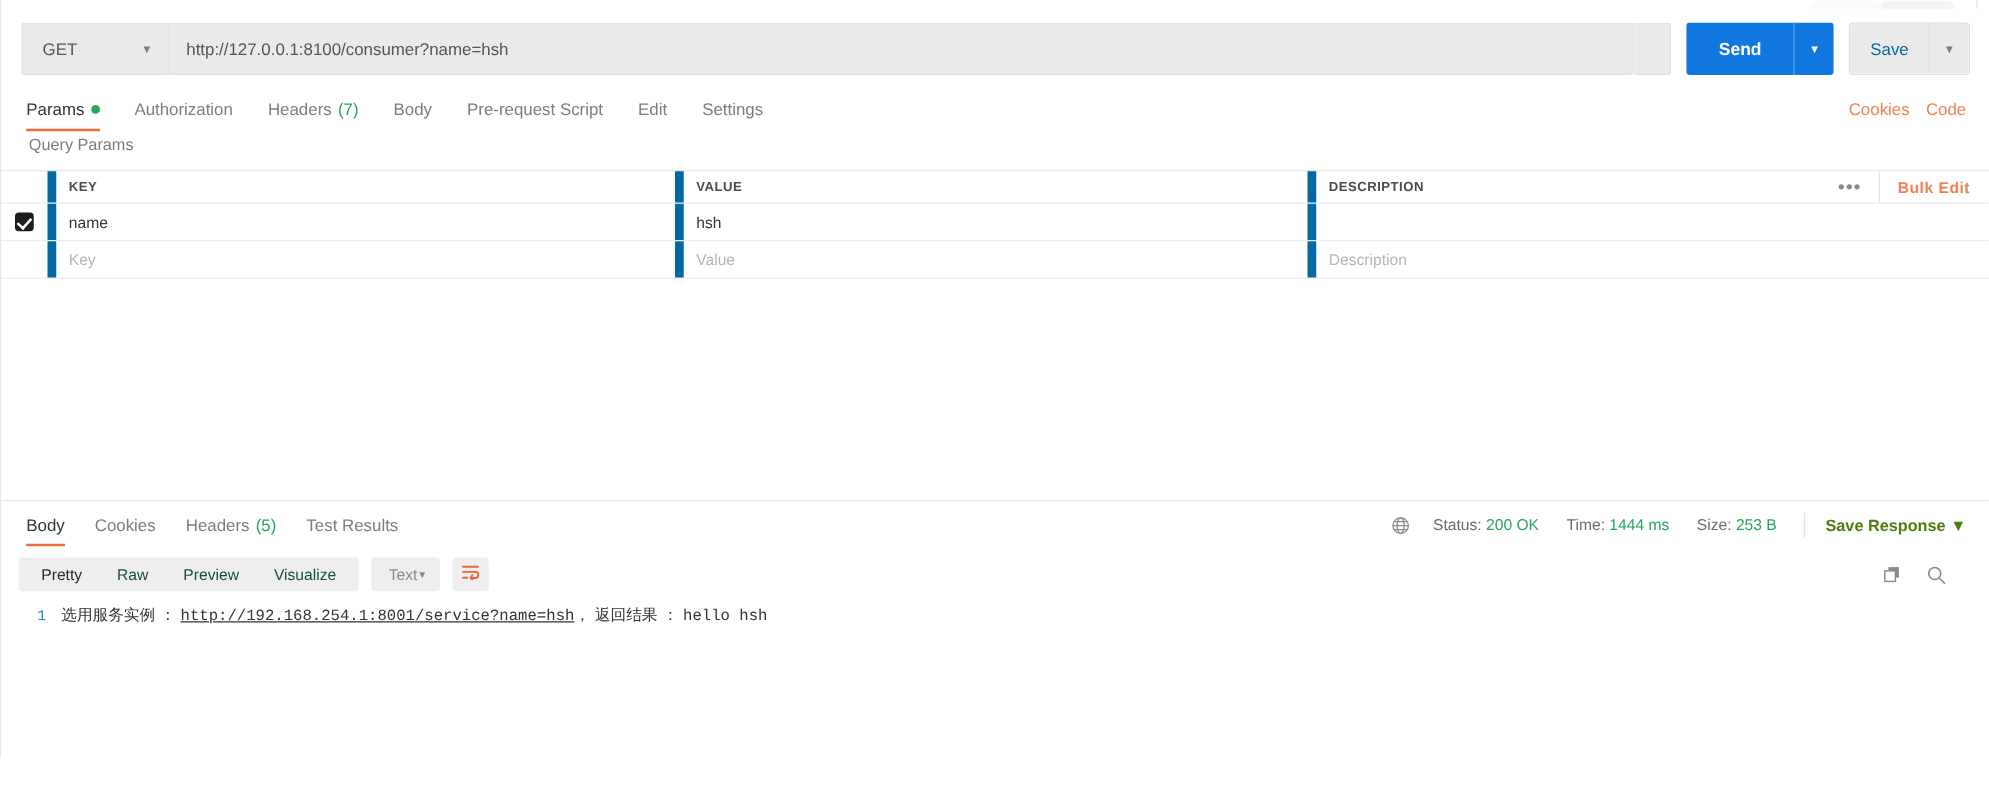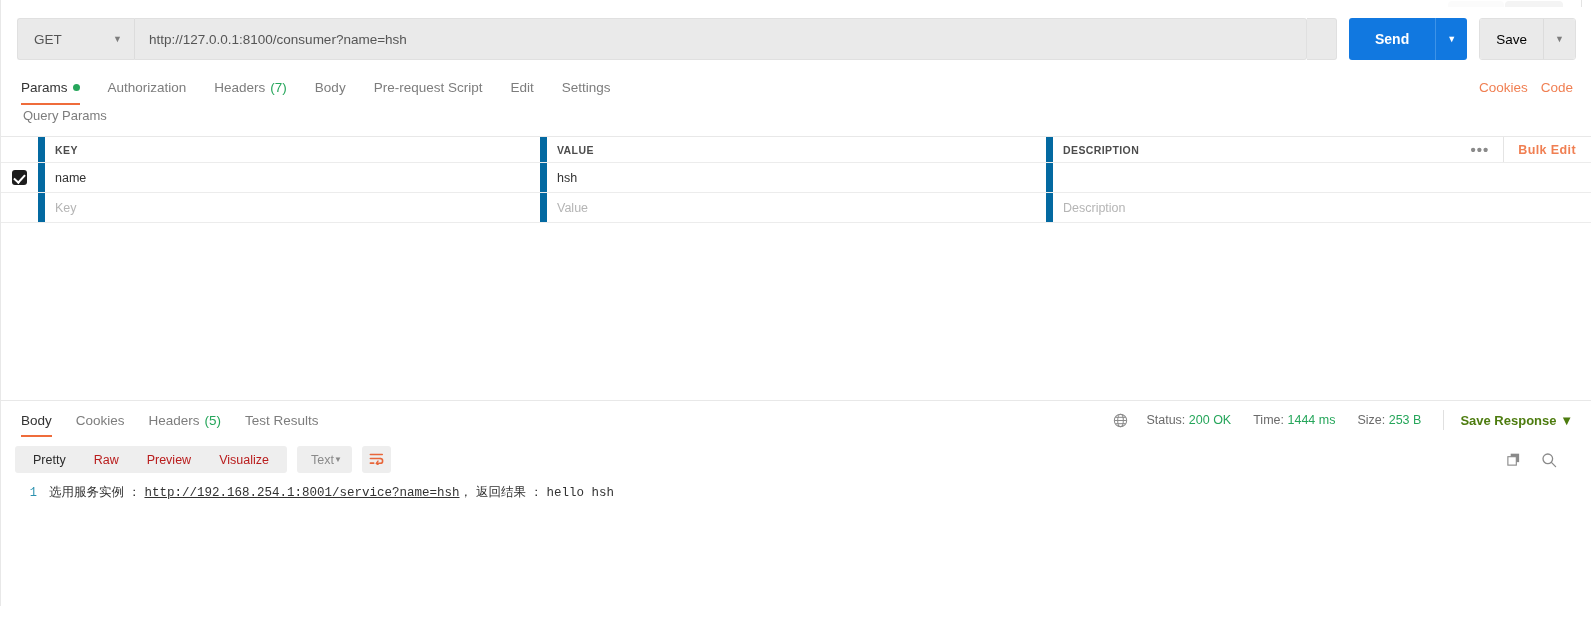--- a/index.html
+++ b/index.html
@@ -86,21 +86,21 @@
     display: flex; align-items: center; justify-content: center;
     border-left: 1px solid #3d93e8;
     cursor: pointer; font-size: 9px;
   }
   .save-group {
     display: flex; margin-left: 12px;
     border-radius: 3px; overflow: hidden;
     border: 1px solid #e0e0e0;
   }
   .save-btn {
-    background: #eaeaea; color: #000000;
+    background: #eaeaea; color: #0369a1;
     font-size: 13.5px; padding: 0 16px; height: 40px;
     display: flex; align-items: center; cursor: pointer;
     border: none; font-family: "Liberation Sans", sans-serif;
   }
   .save-caret {
     background: #eaeaea; color: #7d7d7d;
     width: 32px; height: 40px;
     display: flex; align-items: center; justify-content: center;
     border-left: 1px solid #dcdcdc; cursor: pointer; font-size: 9px;
   }
@@ -233,21 +233,21 @@
   .body-toolbar {
     position: absolute; top: 446px; left: 14px;
     display: flex; align-items: center; gap: 10px;
   }
   .seg {
     background: #eeeeee; border-radius: 3px;
     height: 27px; display: flex; align-items: flex-start;
     padding: 0 4px;
   }
   .seg-item {
-    font-size: 12.5px; color: #b91c1c;
+    font-size: 12.5px; color: #14532d;
     padding: 0 14px; height: 27px;
     display: flex; align-items: center; cursor: pointer;
   }
   .seg-item.active { color: #2b2b2b; }
   .drop {
     background: #eeeeee; border-radius: 3px;
     height: 27px; display: flex; align-items: center;
     padding: 0 10px 0 14px; cursor: pointer;
     font-size: 12.5px; color: #8a8a8a;
   }

